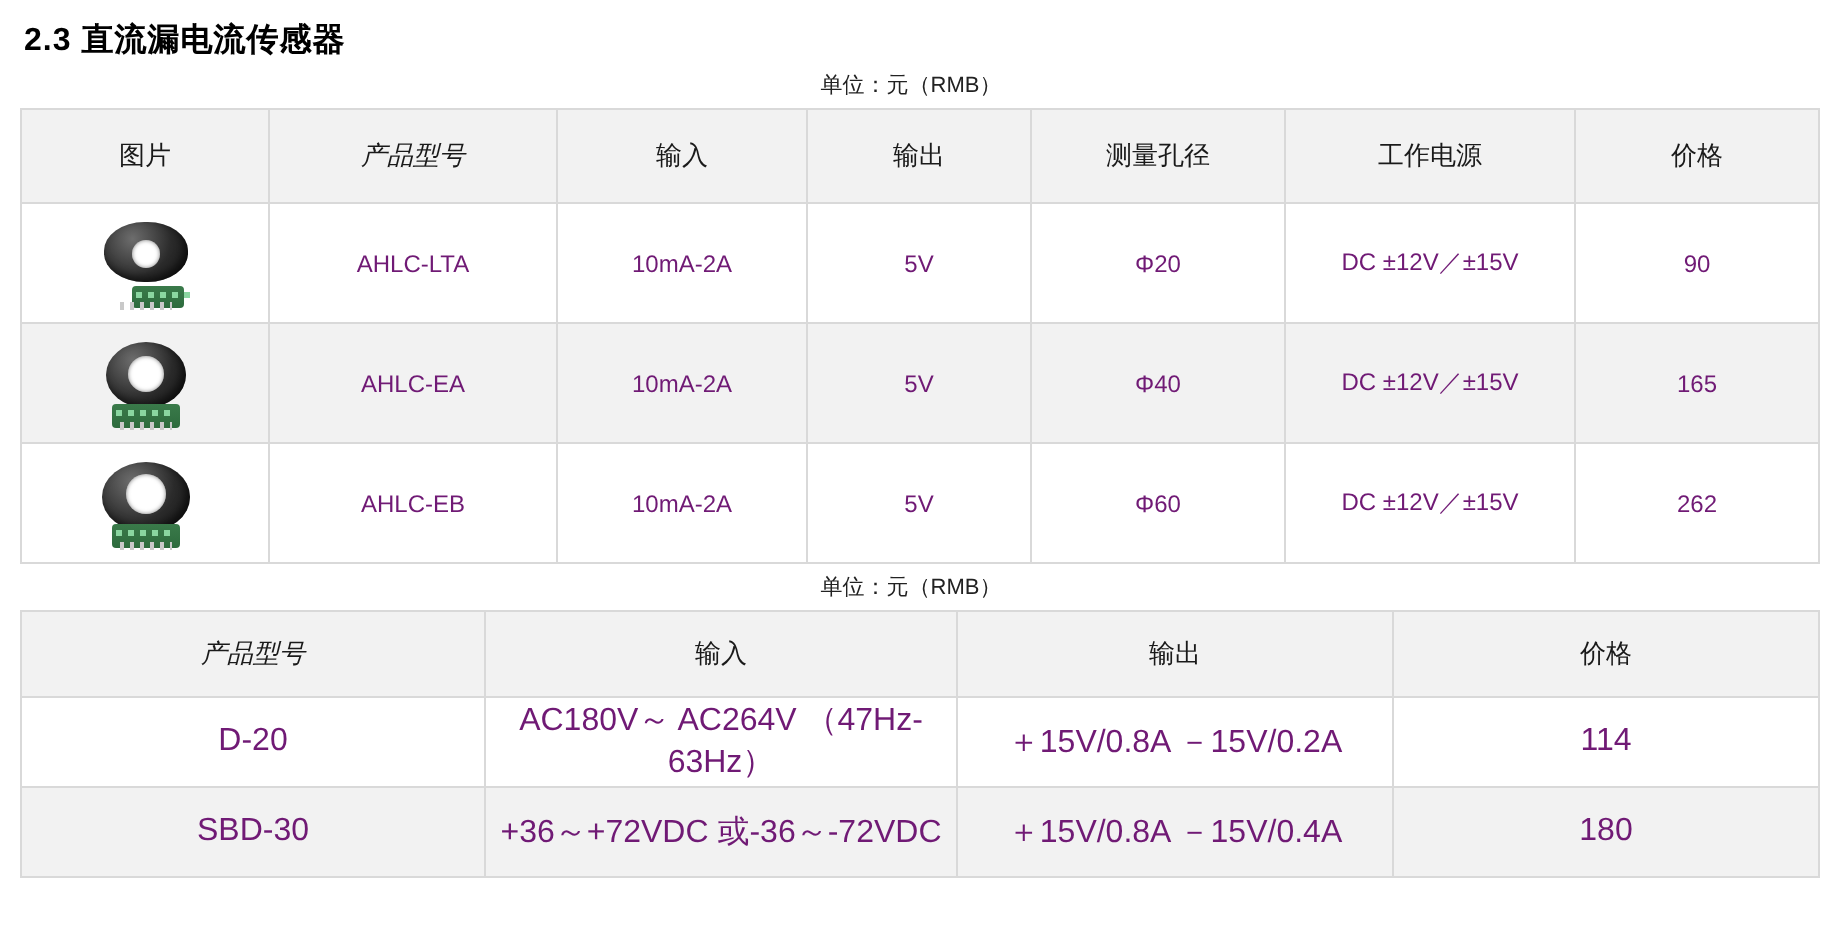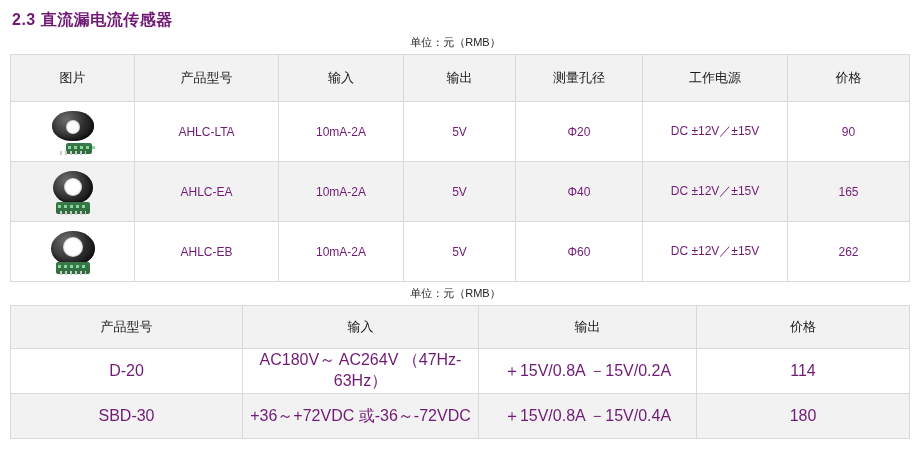--- a/index.html
+++ b/index.html
@@ -19,21 +19,21 @@
     width: 919px;
     height: 467px;
     position: relative;
     box-sizing: border-box;
     padding: 0 10px;
   }
 
   .section-title {
     font-size: 16px;
     font-weight: bold;
-    color: #701a75;
+    color: #000000;
     margin: 10px 0 0 2px;
     letter-spacing: 0.5px;
   }
   .section-title.s24 {
     margin-top: 14px;
   }
 
   .unit-line {
     text-align: center;
     font-size: 11px;
@@ -50,20 +50,21 @@
     border: 1px solid #d9d9d9;
     text-align: center;
     vertical-align: middle;
     font-weight: normal;
   }
   table.pricing thead th {
     background: #f2f2f2;
     font-size: 13px;
     color: #1a1a1a;
     height: 44px;
+    font-style: italic;
   }
   table.pricing thead th.plain {
     font-style: normal;
   }
   table.pricing tbody td {
     font-size: 12px;
     color: #701a75;
     height: 55px;
   }
   table.pricing tbody tr.alt td {

